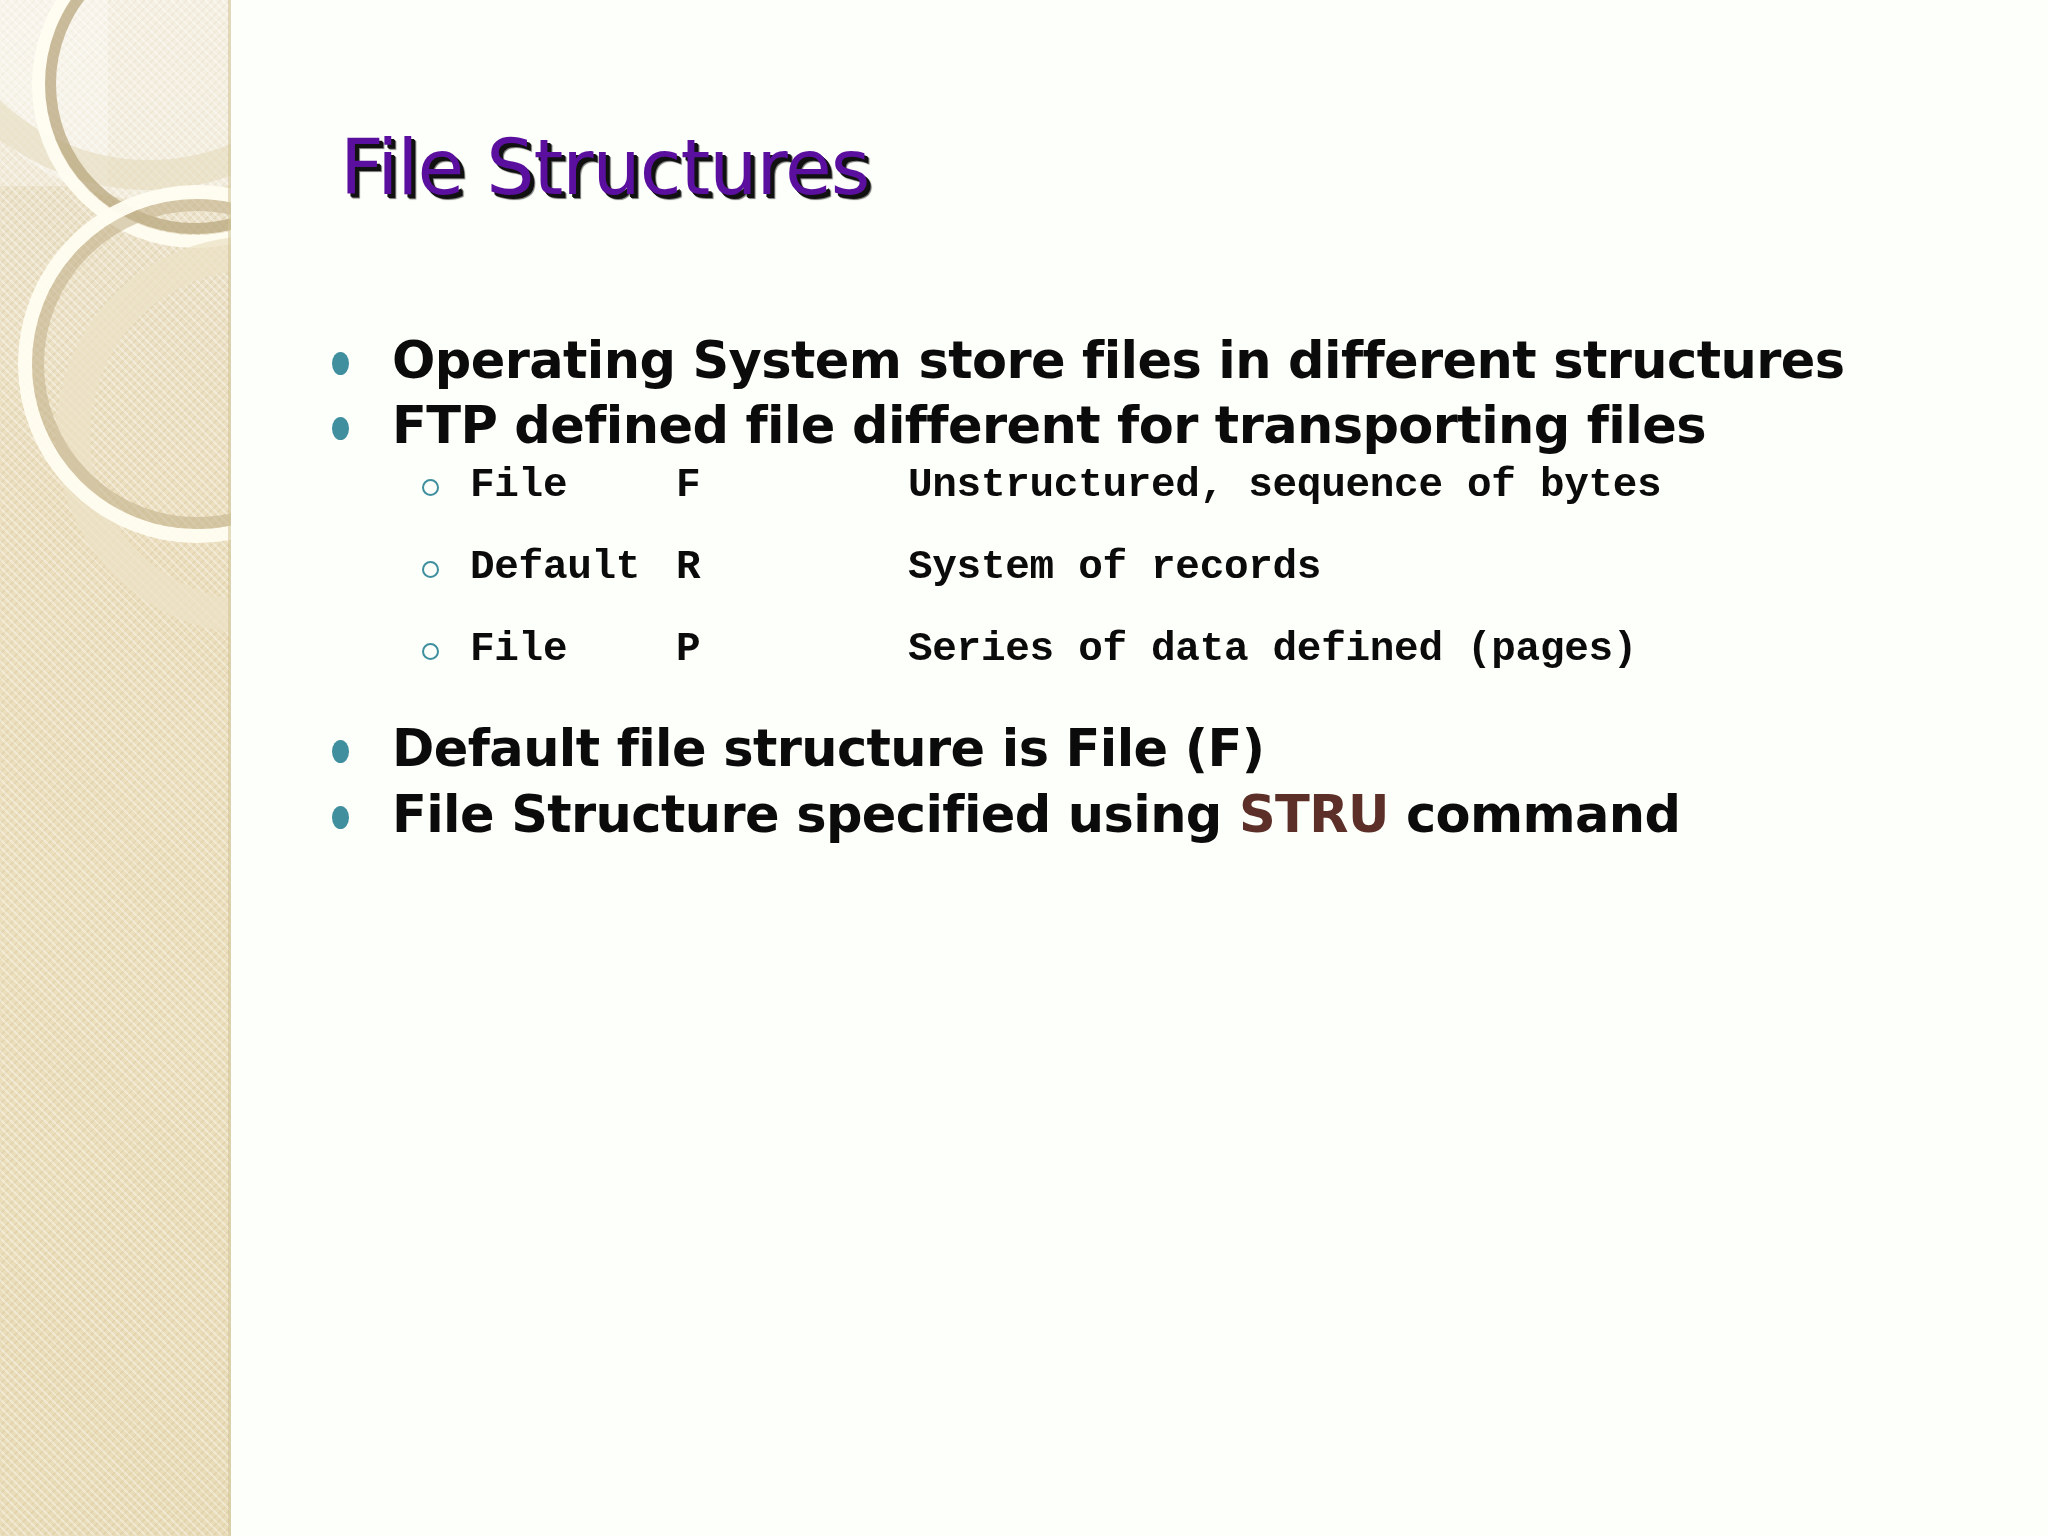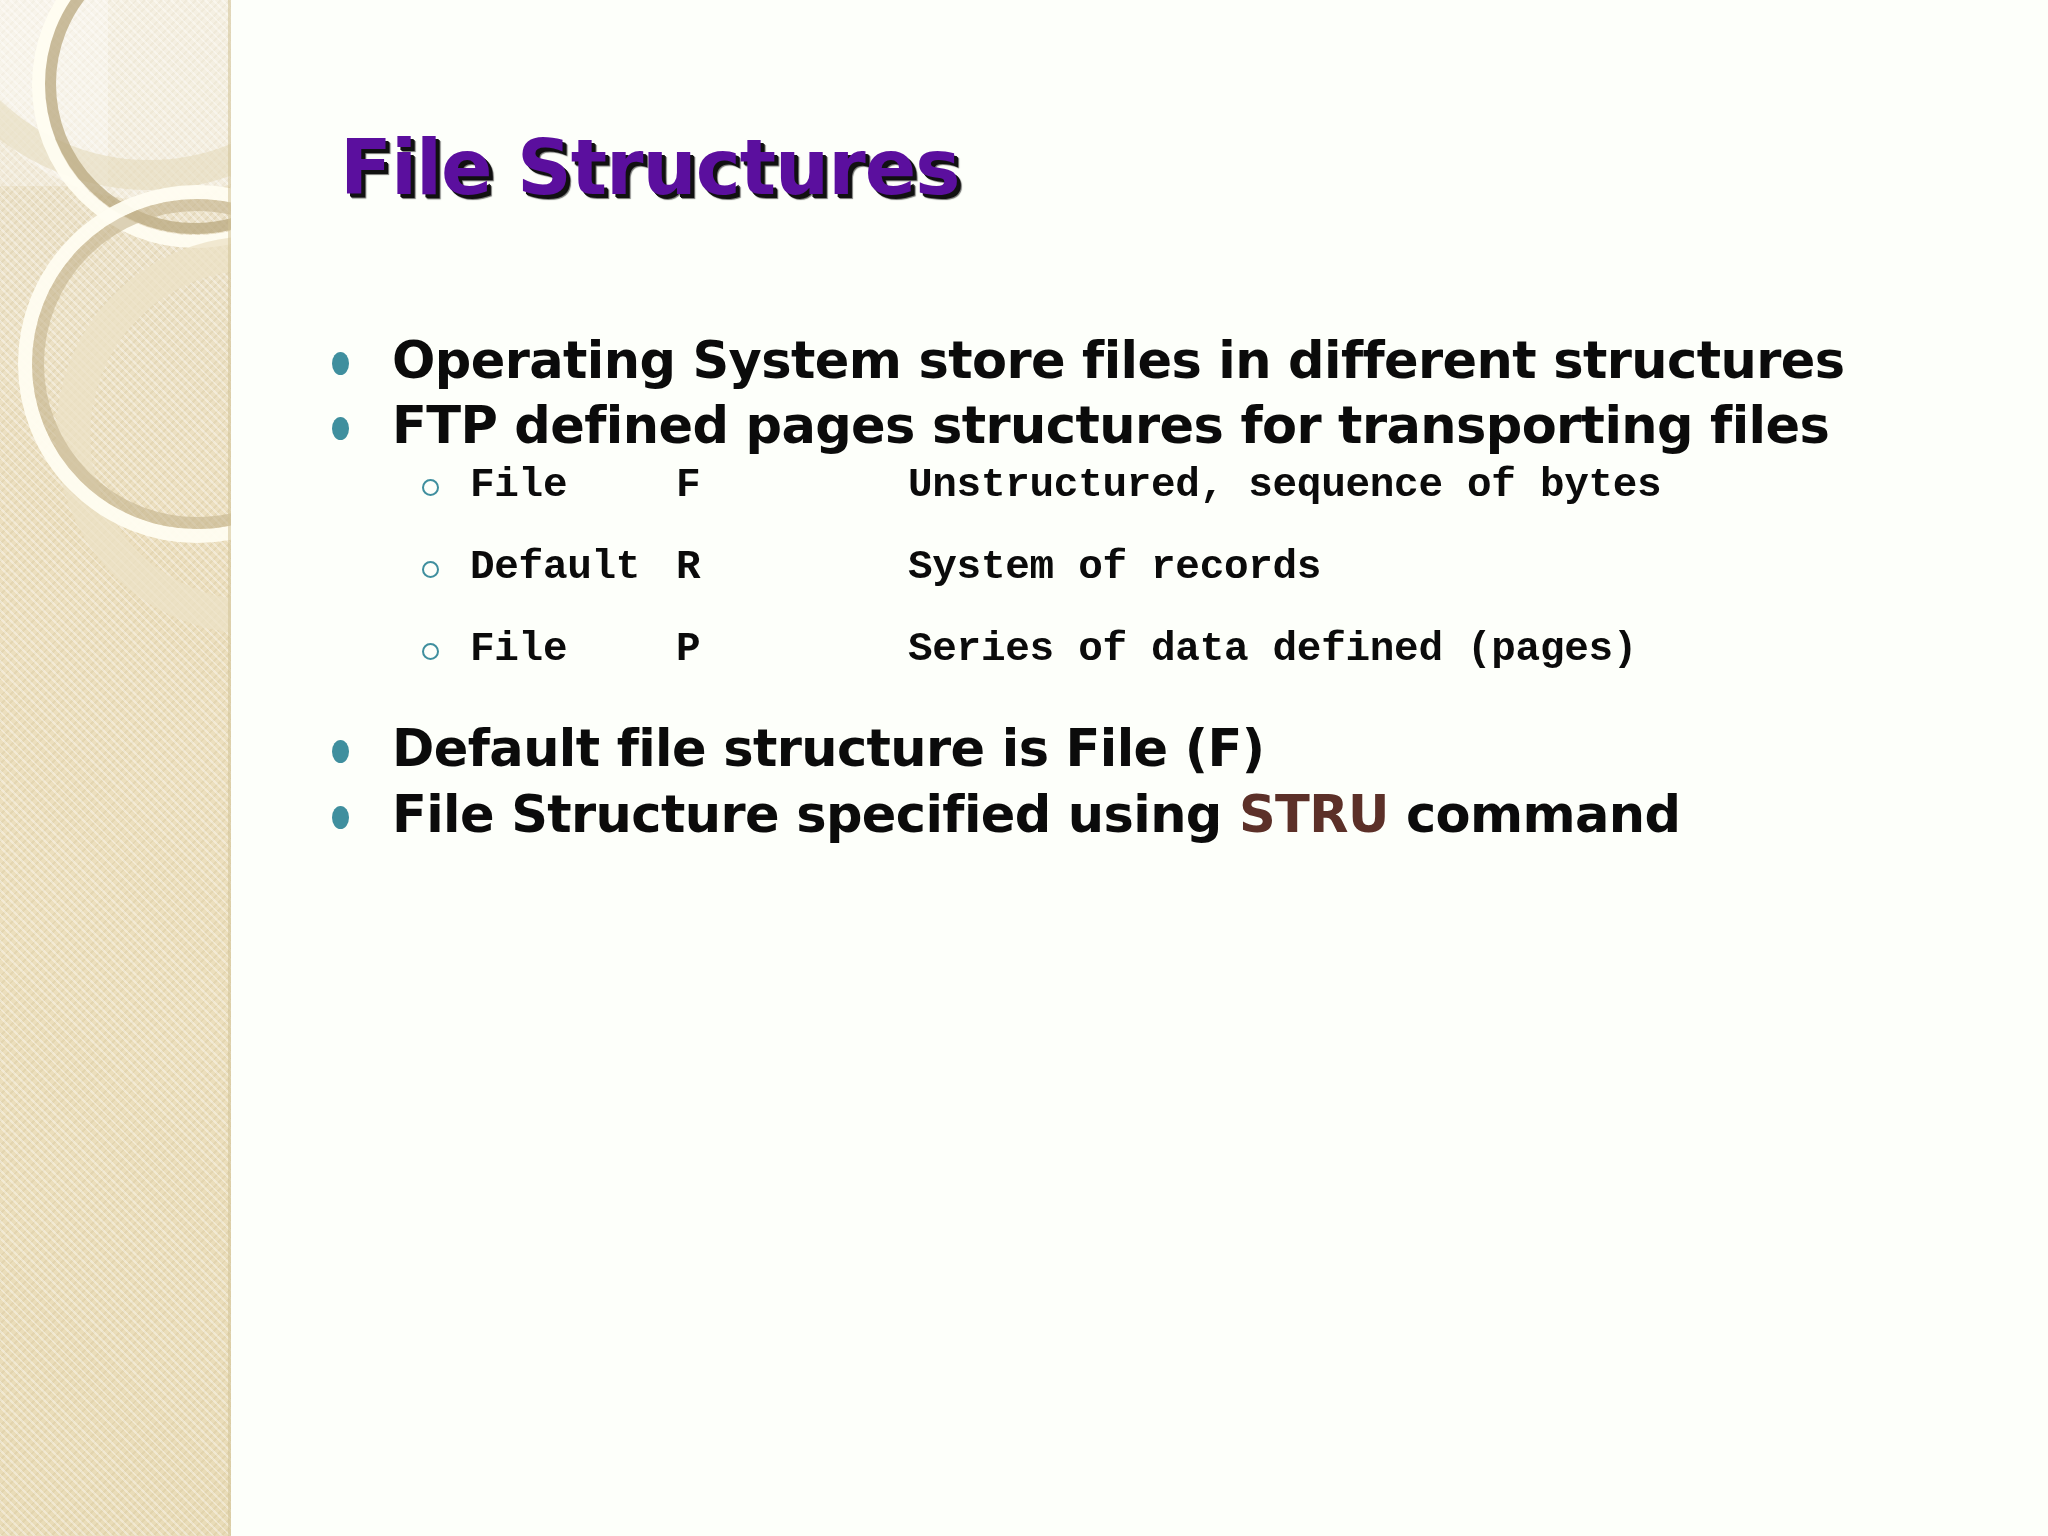--- a/index.html
+++ b/index.html
@@ -115,21 +115,21 @@
     background: rgba(210,195,152,0.55);
   }
 
   
   .title {
     position: absolute;
     left: 340px;
     top: 123px;
     font-family: "DejaVu Sans", sans-serif;
     font-size: 76px;
-    font-weight: bold;
+    font-weight: normal;
     color: #5b0f9e;
     letter-spacing: -1px;
     white-space: nowrap;
     text-shadow:
        3px 3px 0 #111111,
        4px 4px 0 #111111,
        5px 5px 1px rgba(0,0,0,0.55);
   }
 
   
@@ -240,21 +240,21 @@
       <div class="bullet">
         <span class="dot"></span>
       </div>
       <div class="txt">Operating System store files in different structures</div>
     </div>
 
     <div class="l1">
       <div class="bullet">
         <span class="dot"></span>
       </div>
-      <div class="txt">FTP defined pages structures for transporting files</div>
+      <div class="txt">FTP defined file different for transporting files</div>
     </div>
 
     <div class="sub-list">
 
       <div class="l2">
         <div class="bullet2">
           <span class="ring-dot"></span>
         </div>
         <div class="c-name"><span class="cell">File</span></div>
         <div class="c-code"><span class="cell">F</span></div>

